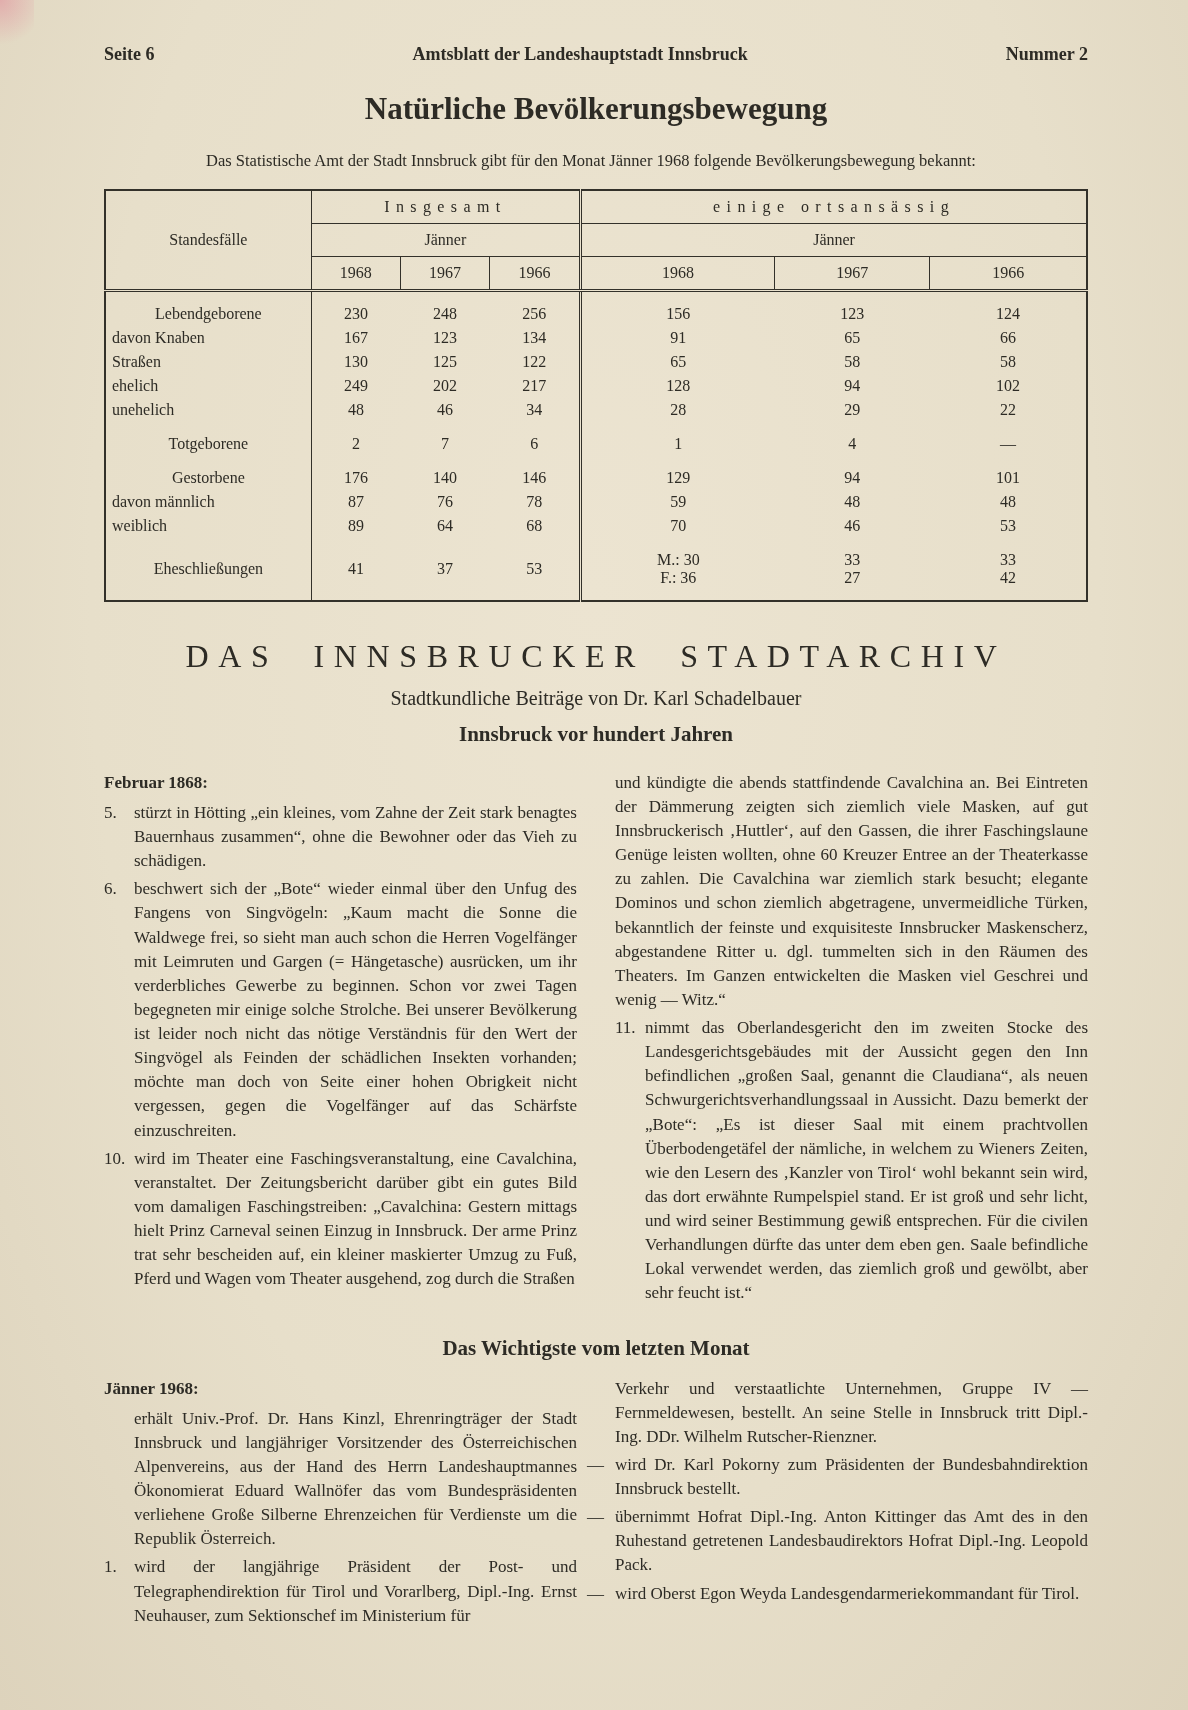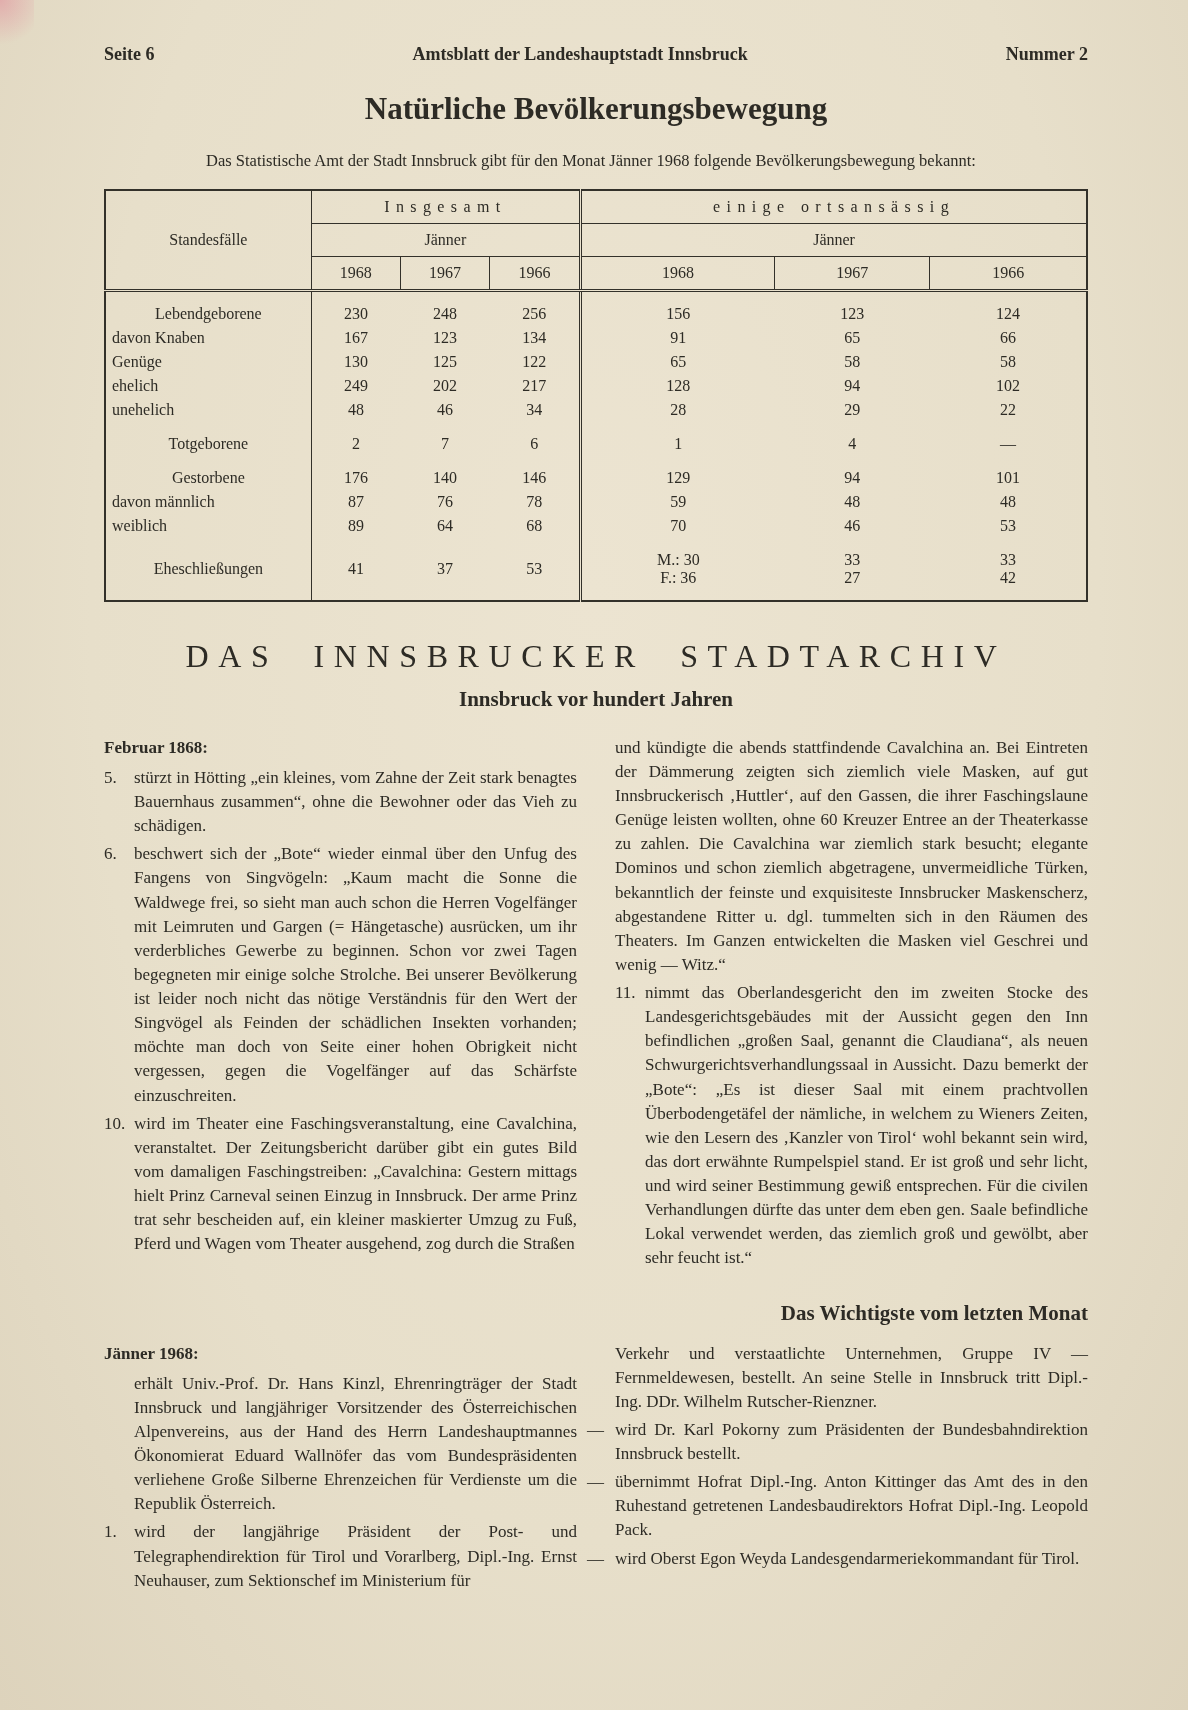--- a/index.html
+++ b/index.html
@@ -68,21 +68,21 @@
 
   .cols { display: flex; gap: 38px; margin-top: 24px; }
   .col { flex: 1 1 0; font-size: 17px; line-height: 1.42; text-align: justify; hyphens: auto; min-width: 0; }
   .date-label { font-weight: bold; margin-bottom: 6px; text-align: left; }
   .item { position: relative; padding-left: 30px; margin: 0 0 4px; }
   .item .marker { position: absolute; left: 0; top: 0; }
   .item.flush { padding-left: 0; }
   .item.dash { padding-left: 0; }
   .item.dash .marker { left: -28px; }
 
-  .monat-title { text-align: right; font-size: 21px; font-weight: bold; margin: 26px 0 0; }
+  .monat-title { text-align: center; font-size: 21px; font-weight: bold; margin: 26px 0 0; }
   .monat-cols { margin-top: 16px; }
 </style>
 </head>
 <body>
 
 <div class="page">
   <div class="smudge"></div>
 
   <div class="page-header">
     <span>Seite 6</span>
@@ -126,21 +126,21 @@
         <tr>
           <td class="lbl ind1">davon Knaben</td>
           <td>167</td>
           <td>123</td>
           <td>134</td>
           <td class="c4">91</td>
           <td>65</td>
           <td>66</td>
         </tr>
         <tr>
-          <td class="lbl ind2">Genüge</td>
+          <td class="lbl ind2">Straßen</td>
           <td>130</td>
           <td>125</td>
           <td>122</td>
           <td class="c4">65</td>
           <td>58</td>
           <td>58</td>
         </tr>
         <tr>
           <td class="lbl ind2">ehelich</td>
           <td>249</td>
@@ -201,20 +201,21 @@
           <td>37</td>
           <td>53</td>
           <td class="c4 twoline">M.: 30<br>F.: 36</td>
           <td class="twoline">33<br>27</td>
           <td class="twoline">33<br>42</td>
         </tr>
       </tbody>
   </table>
 
   <h2 class="archiv-title">DAS INNSBRUCKER STADTARCHIV</h2>
+  <div class="byline">Stadtkundliche Beiträge von Dr. Karl Schadelbauer</div>
   <div class="series">Innsbruck vor hundert Jahren</div>
 
   <div class="cols">
     <div class="col" id="arch-left">
       <div class="date-label">Februar 1868:</div>
     <div class="item num"><span class="marker">5.</span><span>stürzt in Hötting „ein kleines, vom Zahne der Zeit stark benagtes Bauernhaus zusammen“, ohne die Bewohner oder das Vieh zu schädigen.</span></div>
         <div class="item num"><span class="marker">6.</span><span>beschwert sich der „Bote“ wieder einmal über den Unfug des Fangens von Singvögeln: „Kaum macht die Sonne die Waldwege frei, so sieht man auch schon die Herren Vogelfänger mit Leimruten und Gargen (= Hängetasche) ausrücken, um ihr verderbliches Gewerbe zu beginnen. Schon vor zwei Tagen begegneten mir einige solche Strolche. Bei unserer Bevölkerung ist leider noch nicht das nötige Verständnis für den Wert der Singvögel als Feinden der schädlichen Insekten vorhanden; möchte man doch von Seite einer hohen Obrigkeit nicht vergessen, gegen die Vogelfänger auf das Schärfste einzuschreiten.</span></div>
         <div class="item num"><span class="marker">10.</span><span>wird im Theater eine Faschingsveranstaltung, eine Cavalchina, veranstaltet. Der Zeitungsbericht darüber gibt ein gutes Bild vom damaligen Faschingstreiben: „Cavalchina: Gestern mittags hielt Prinz Carneval seinen Einzug in Innsbruck. Der arme Prinz trat sehr bescheiden auf, ein kleiner maskierter Umzug zu Fuß, Pferd und Wagen vom Theater ausgehend, zog durch die Straßen</span></div>
       </div>
     <div class="col" id="arch-right">

